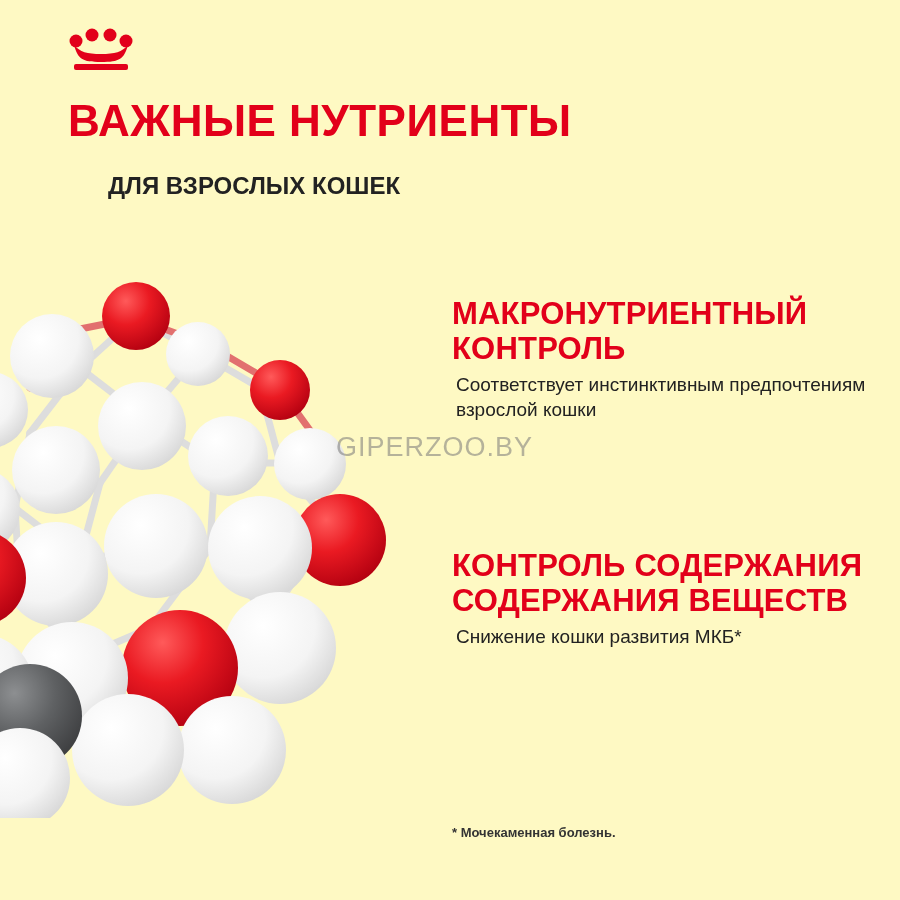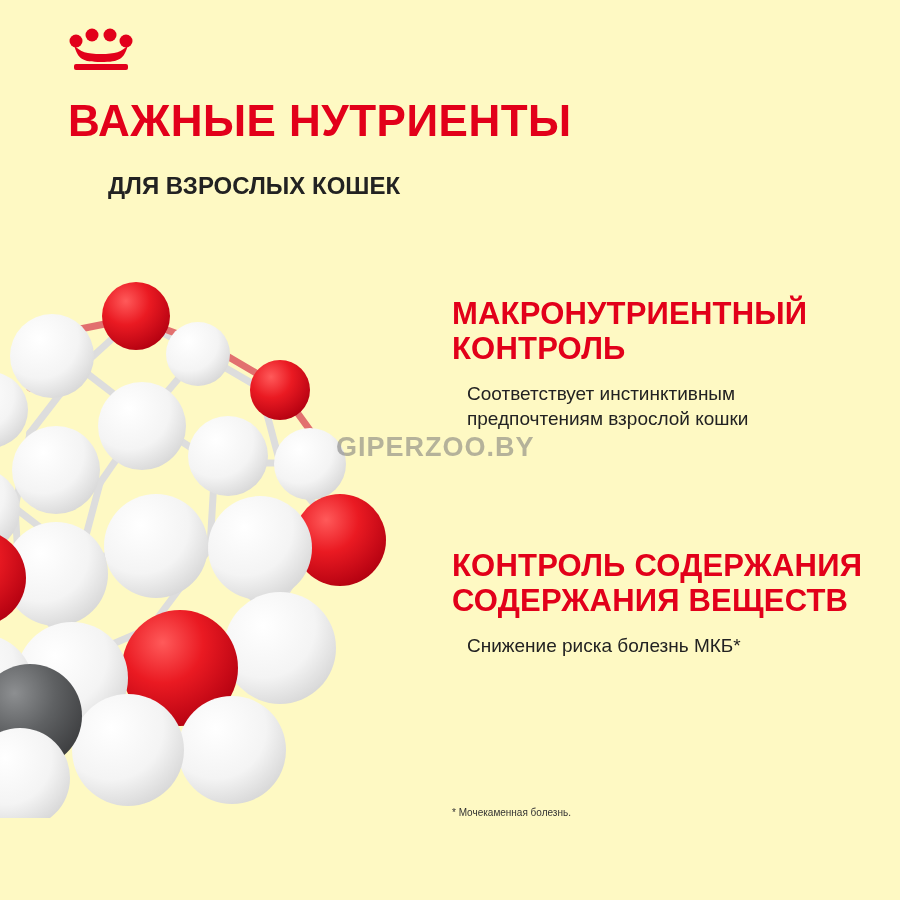--- a/index.html
+++ b/index.html
@@ -72,50 +72,51 @@
     line-height: 35px;
     font-weight: bold;
     letter-spacing: 0.2px;
     margin: 0 0 6px 0;
   }
   .block-text {
     color: #222222;
     font-size: 19px;
     line-height: 25px;
     font-weight: normal;
-    margin: 15px;
+    margin: 4px;
   }
 
   .footnote {
     position: absolute;
     left: 452px;
-    top: 804px;
+    top: 824px;
     color: #333333;
-    font-size: 10px;
+    font-size: 13px;
     line-height: 17px;
+    font-weight: bold;
   }
 
   
   .molecule {
     position: absolute;
     left: -40px;
     top: 258px;
     width: 470px;
     height: 560px;
   }
 
   
   .watermark {
     position: absolute;
     left: 336px;
     top: 432px;
     font-size: 27px;
     letter-spacing: 1px;
     color: rgba(120,120,120,0.55);
-    font-weight: bold;
+    font-weight: normal;
     white-space: nowrap;
     pointer-events: none;
     user-select: none;
   }
 </style>
 </head>
 <body>
 
 <div class="page">
 
@@ -232,18 +233,18 @@
 
   <div class="watermark">GIPERZOO.BY</div>
 
   <div class="block block-1">
     <div class="block-title">МАКРОНУТРИЕНТНЫЙ КОНТРОЛЬ</div>
     <div class="block-text">Соответствует инстинктивным предпочтениям взрослой кошки</div>
   </div>
 
   <div class="block block-2">
     <div class="block-title">КОНТРОЛЬ СОДЕРЖАНИЯ СОДЕРЖАНИЯ ВЕЩЕСТВ</div>
-    <div class="block-text">Снижение риска болезнь МКБ*</div>
+    <div class="block-text">Снижение кошки развития МКБ*</div>
   </div>
 
   <div class="footnote">* Мочекаменная болезнь.</div>
 
 </div>
 
 </body></html>

